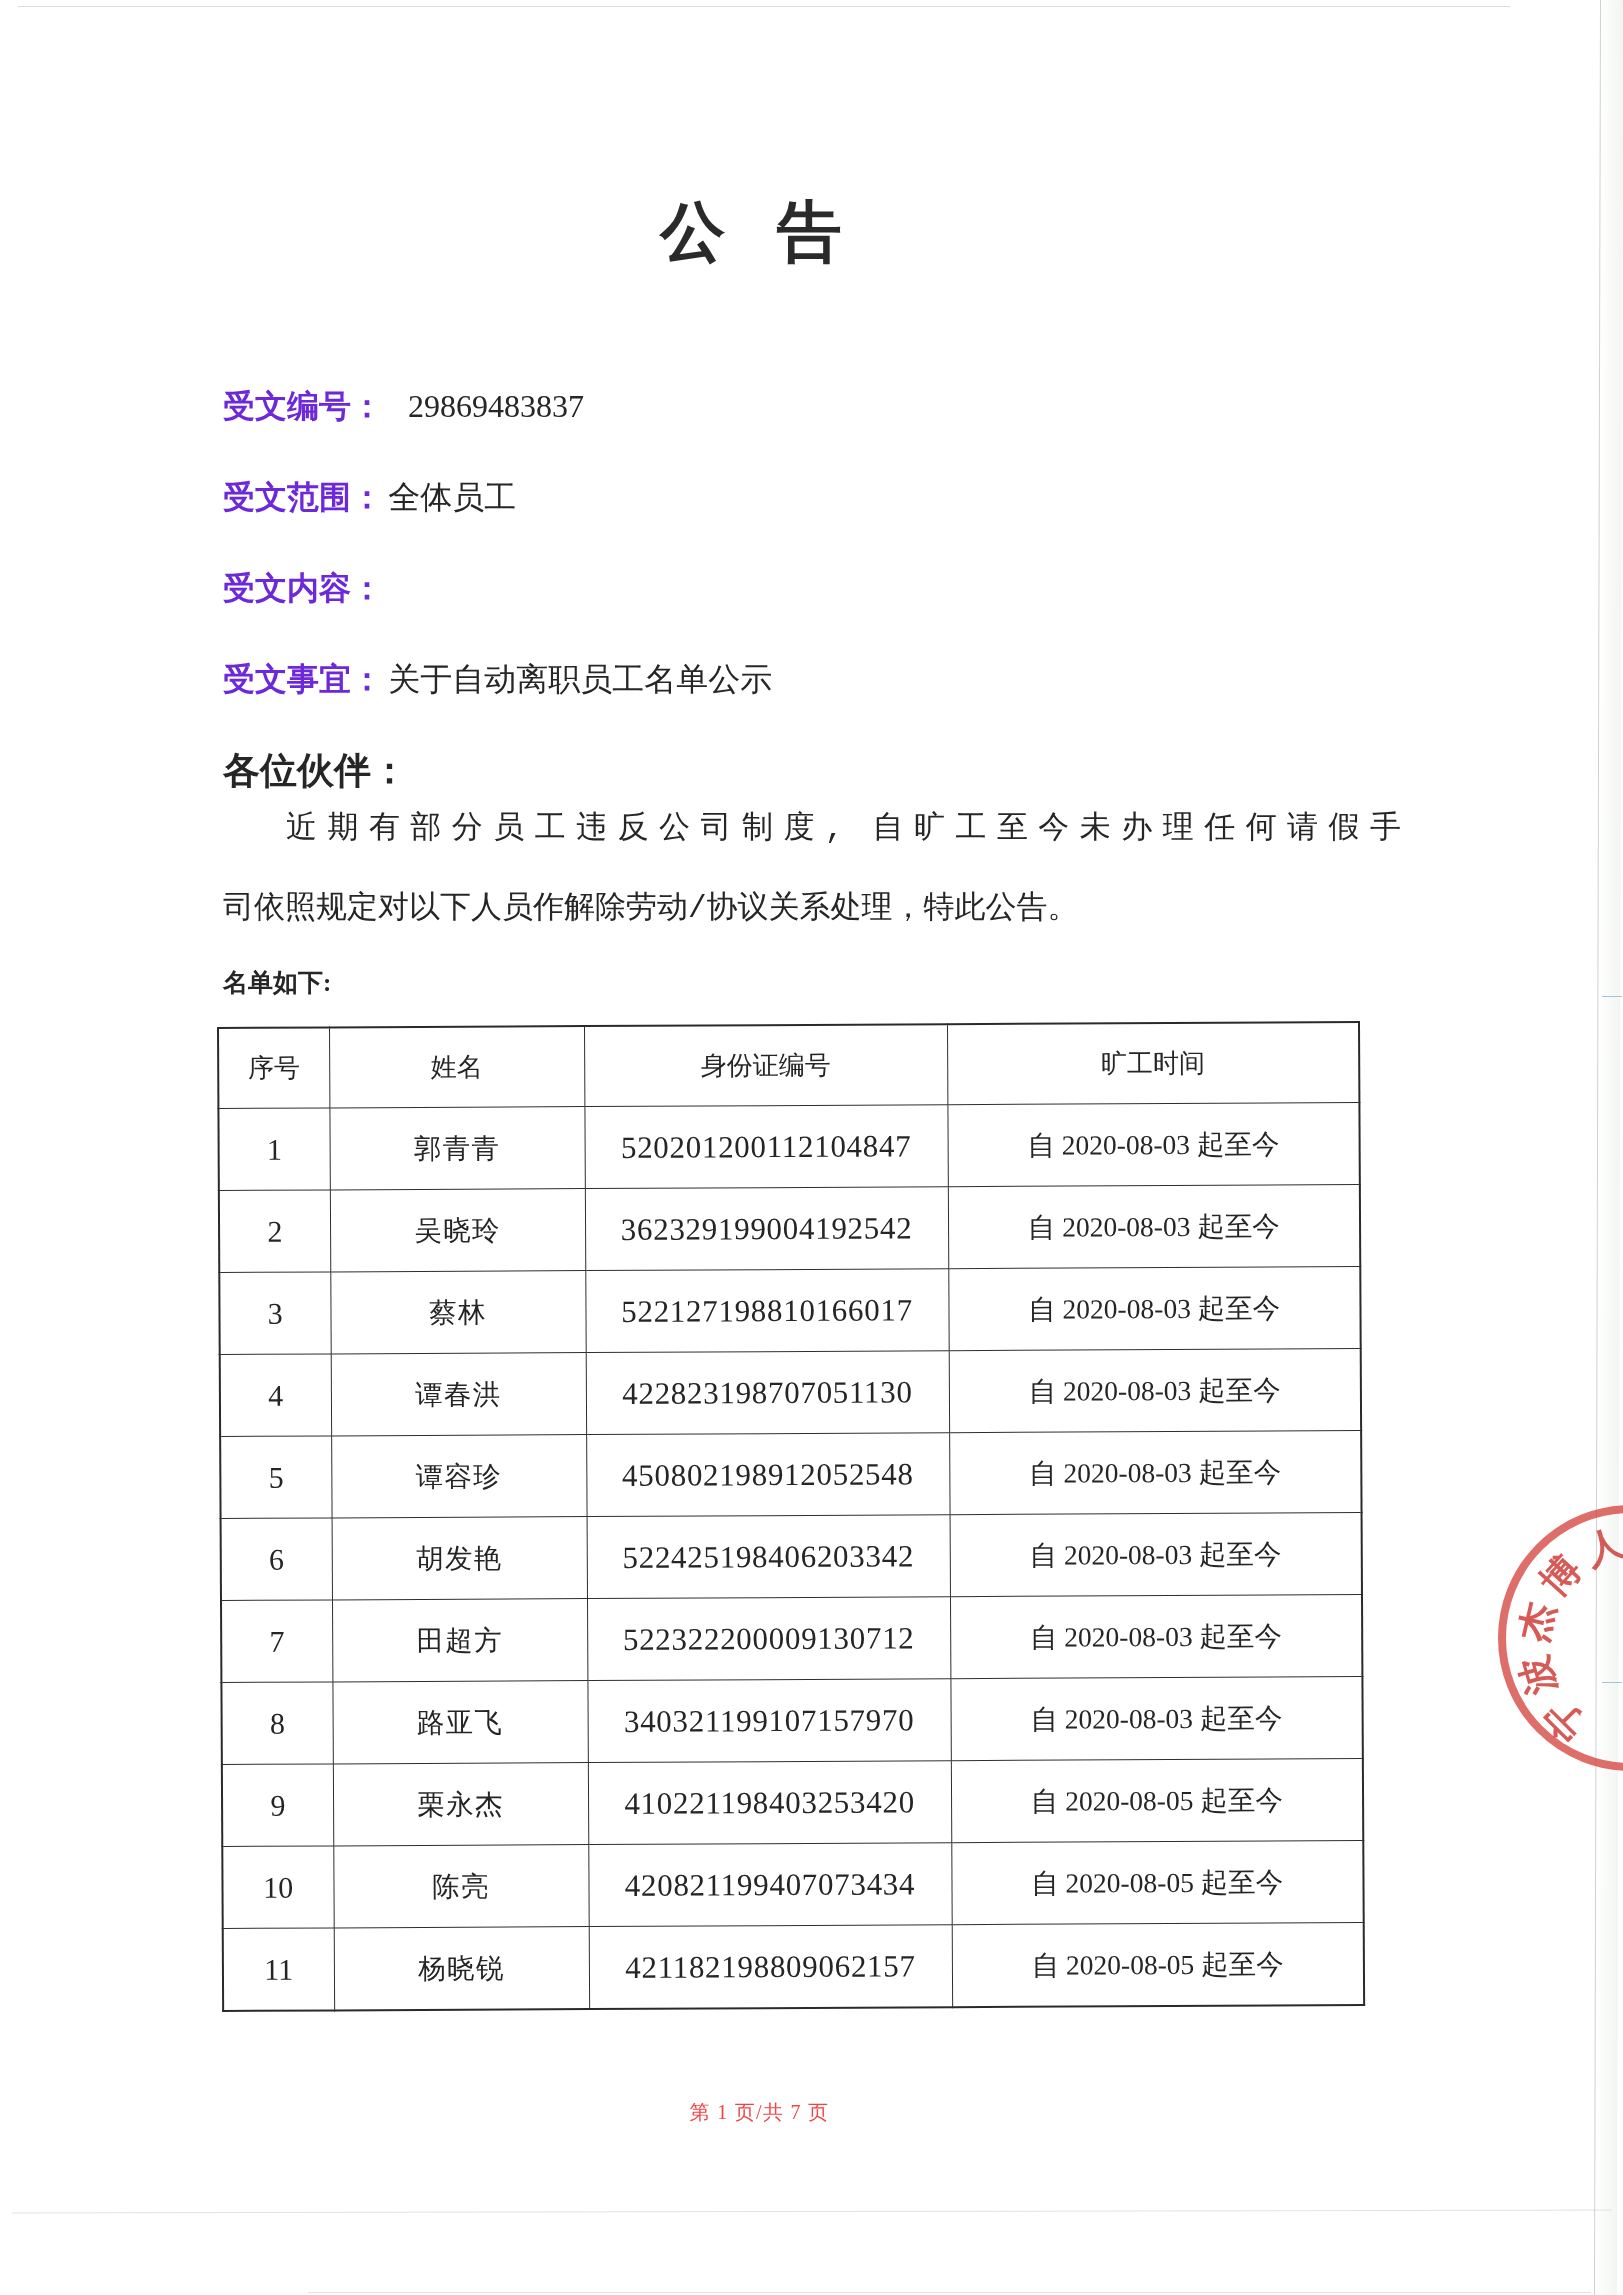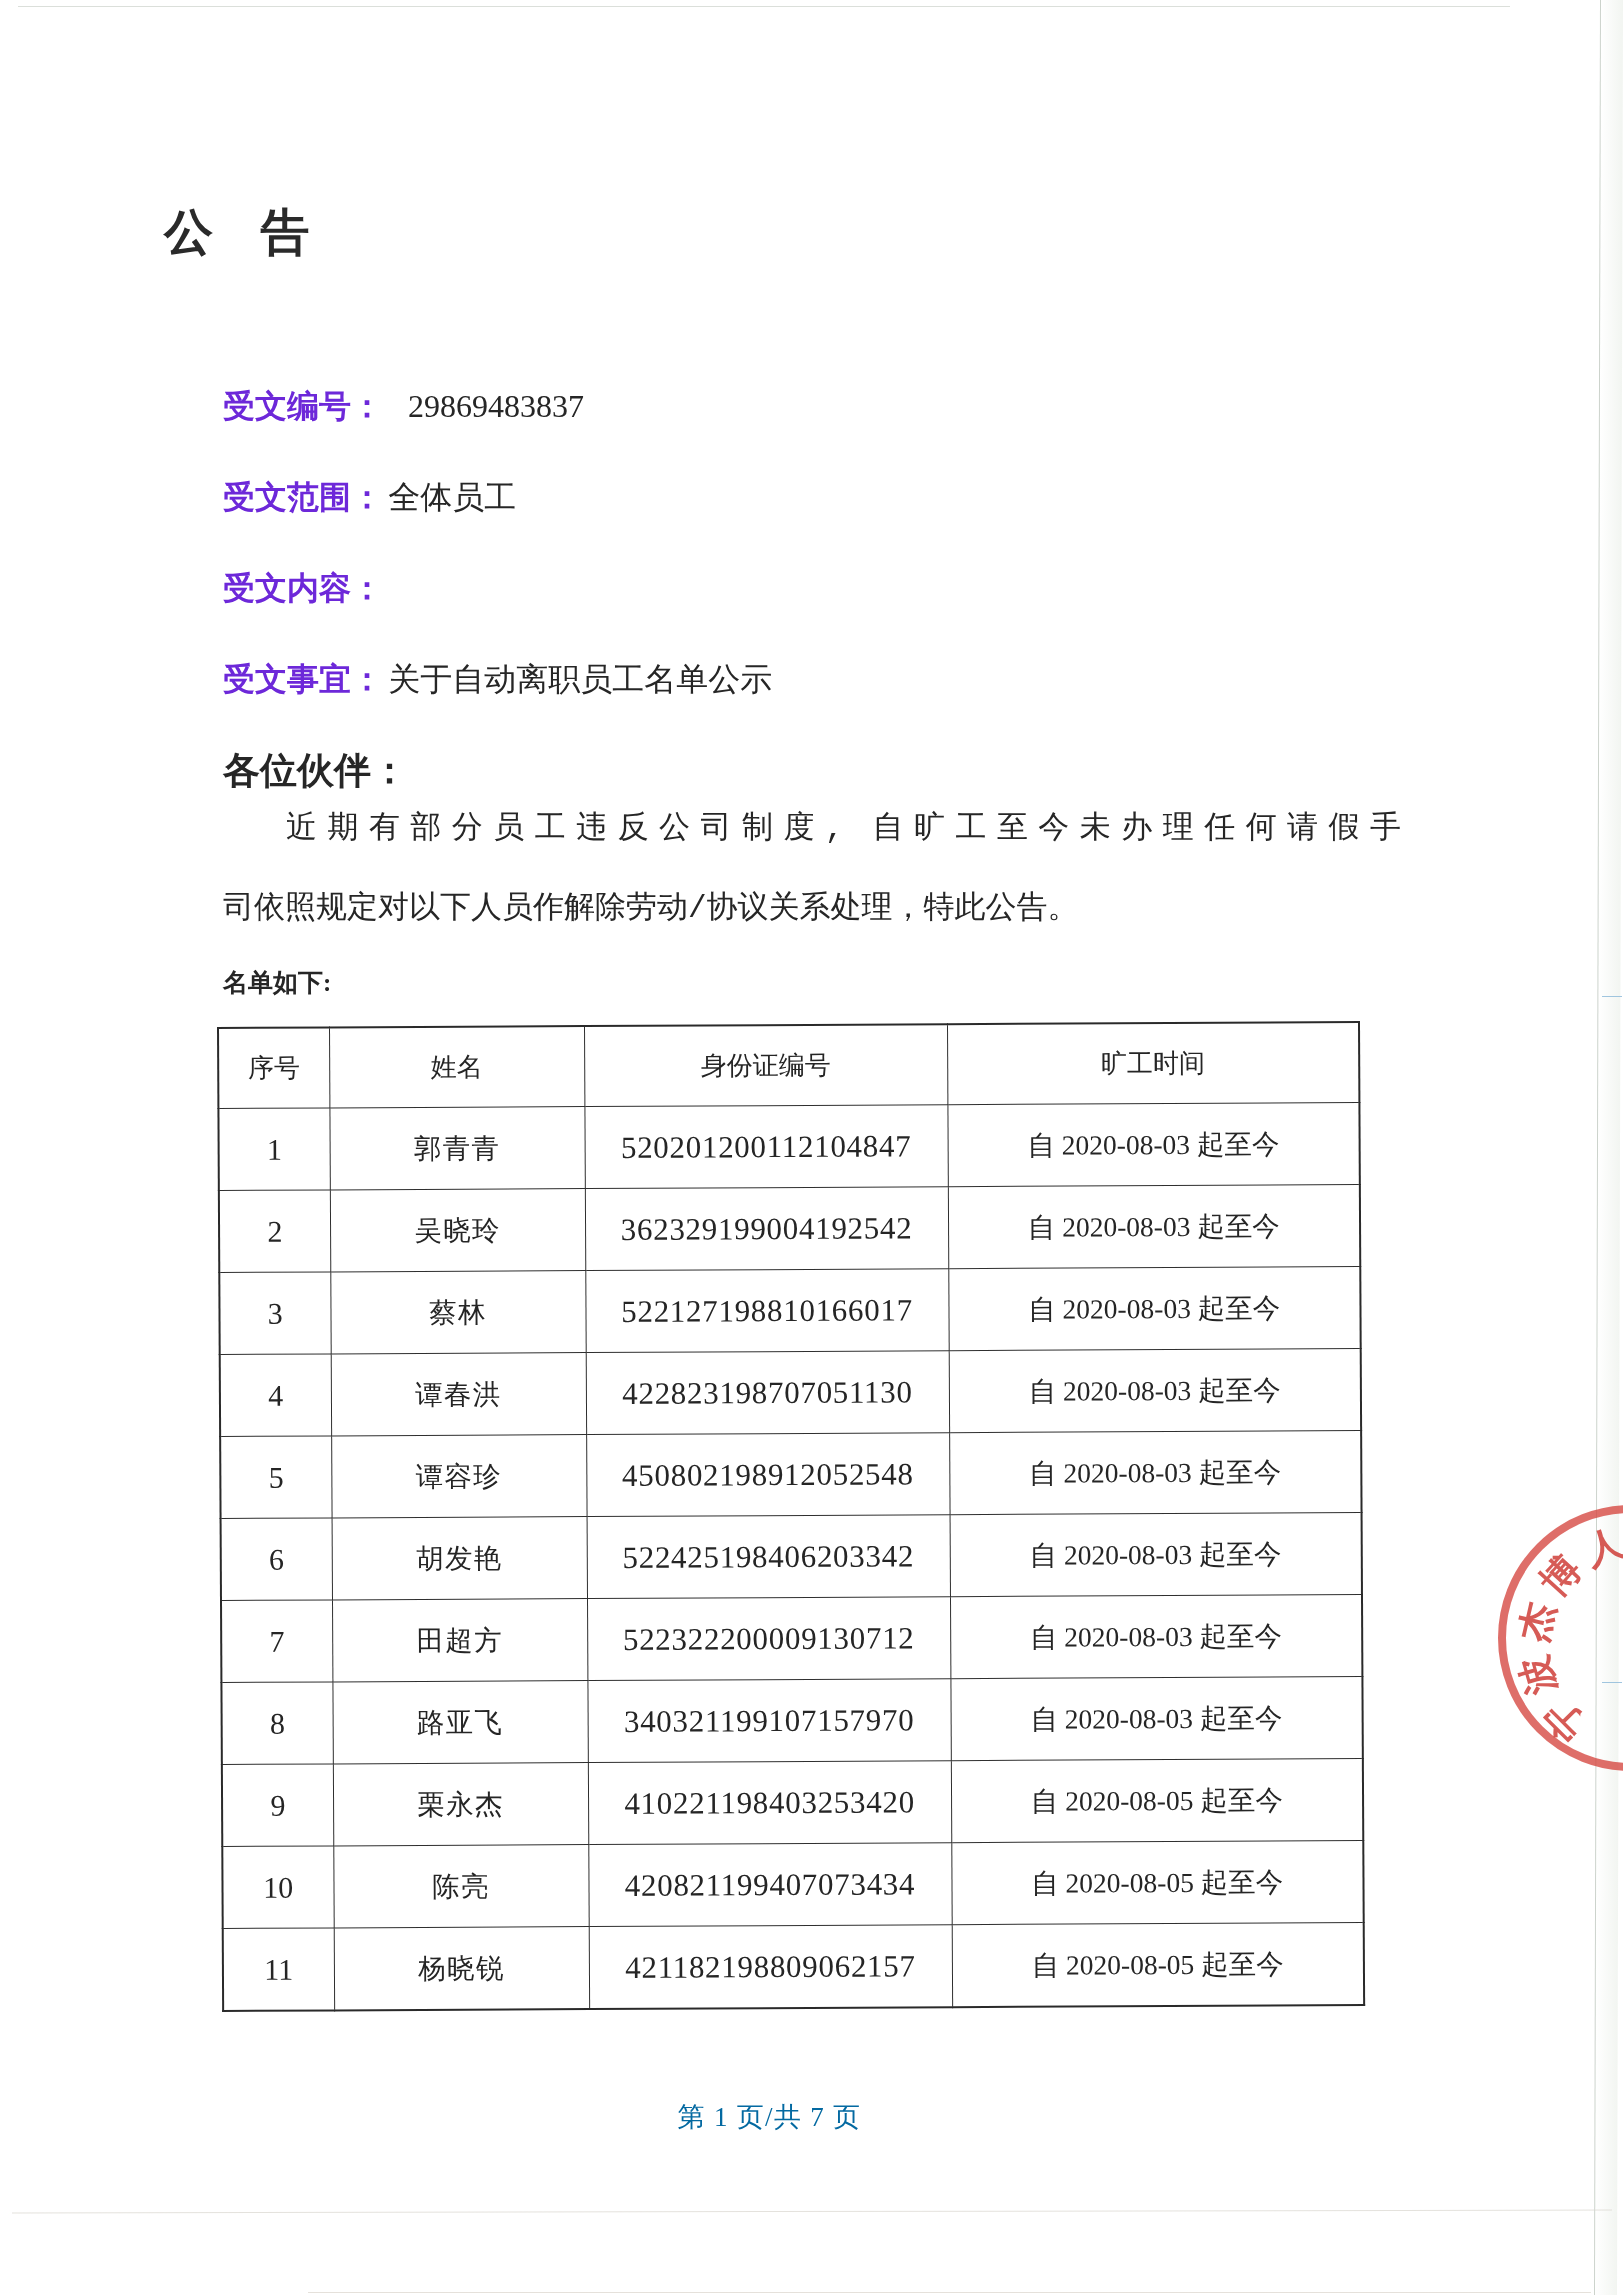--- a/index.html
+++ b/index.html
@@ -19,22 +19,22 @@
     background:linear-gradient(to right,#ffffff,#f2f5f1);
     border-left:1.3px solid #ccd3cc;transform:rotate(0.15deg);transform-origin:top right;}
   .tick-blue{position:absolute;width:19.6px;height:1.3px;background:#8ab8d8;opacity:.8;right:1.3px;}
   .tick-blue.t1{top:996px;}
   .tick-blue.t2{top:1682px;}
 
   
   .content{position:absolute;left:223px;top:193px;width:1178px;}
   .doc-title{
     position:relative;left:-59px;
-    text-align:left;
-    font-size:49px;font-weight:bold;line-height:79px;
+    text-align:center;
+    font-size:65px;font-weight:bold;line-height:79px;
     word-spacing:27.5px;letter-spacing:3.9px;
     color:#2a2a2a;
     margin:0 0 115px 0;
   }
   .meta-line{height:39px;line-height:39px;margin-bottom:52px;font-size:32px;white-space:nowrap;}
   .meta-label{font-weight:bold;color:#6d28d9;font-family:Liberation Mono, monospace;}
   .meta-value{margin-left:5.2px;}
   .meta-line.first .meta-value{margin-left:25px;}
   .salutation{margin-top:46px;height:39px;line-height:39px;font-size:37px;font-weight:bold;}
   .body-lines{margin-top:18px;font-family:Liberation Mono, monospace;}
@@ -54,22 +54,22 @@
   }
   table.roster{border:2.3px solid #2a2a2a;}
   table.roster th{height:77px;font-size:26px;}
   table.roster td{height:79px;}
   td.c-no{font-size:30px;}
   td.c-name{font-size:27.5px;letter-spacing:1.3px;}
   td.c-id{font-size:31px;letter-spacing:0.7px;}
   td.c-time{font-size:27.5px;}
 
   .footer{
-    position:absolute;top:2099px;left:10px;width:1519px;
-    text-align:center;font-size:27px;letter-spacing:1.3px;color:#0369a1;
+    position:absolute;top:2099px;left:0;width:1519px;
+    text-align:center;font-size:20px;letter-spacing:1.3px;color:#ef4444;
   }
 
   
   .stamp{position:absolute;left:1498px;top:1505px;width:266px;height:266px;
     border:8.5px solid rgba(214,70,62,.82);border-radius:50%;
     box-sizing:border-box;opacity:.95;}
   .stamp-char{
     position:absolute;
     font-size:38px;font-weight:bold;color:rgba(206,58,52,.88);
     font-family:"Liberation Serif","DejaVu Serif",serif;

